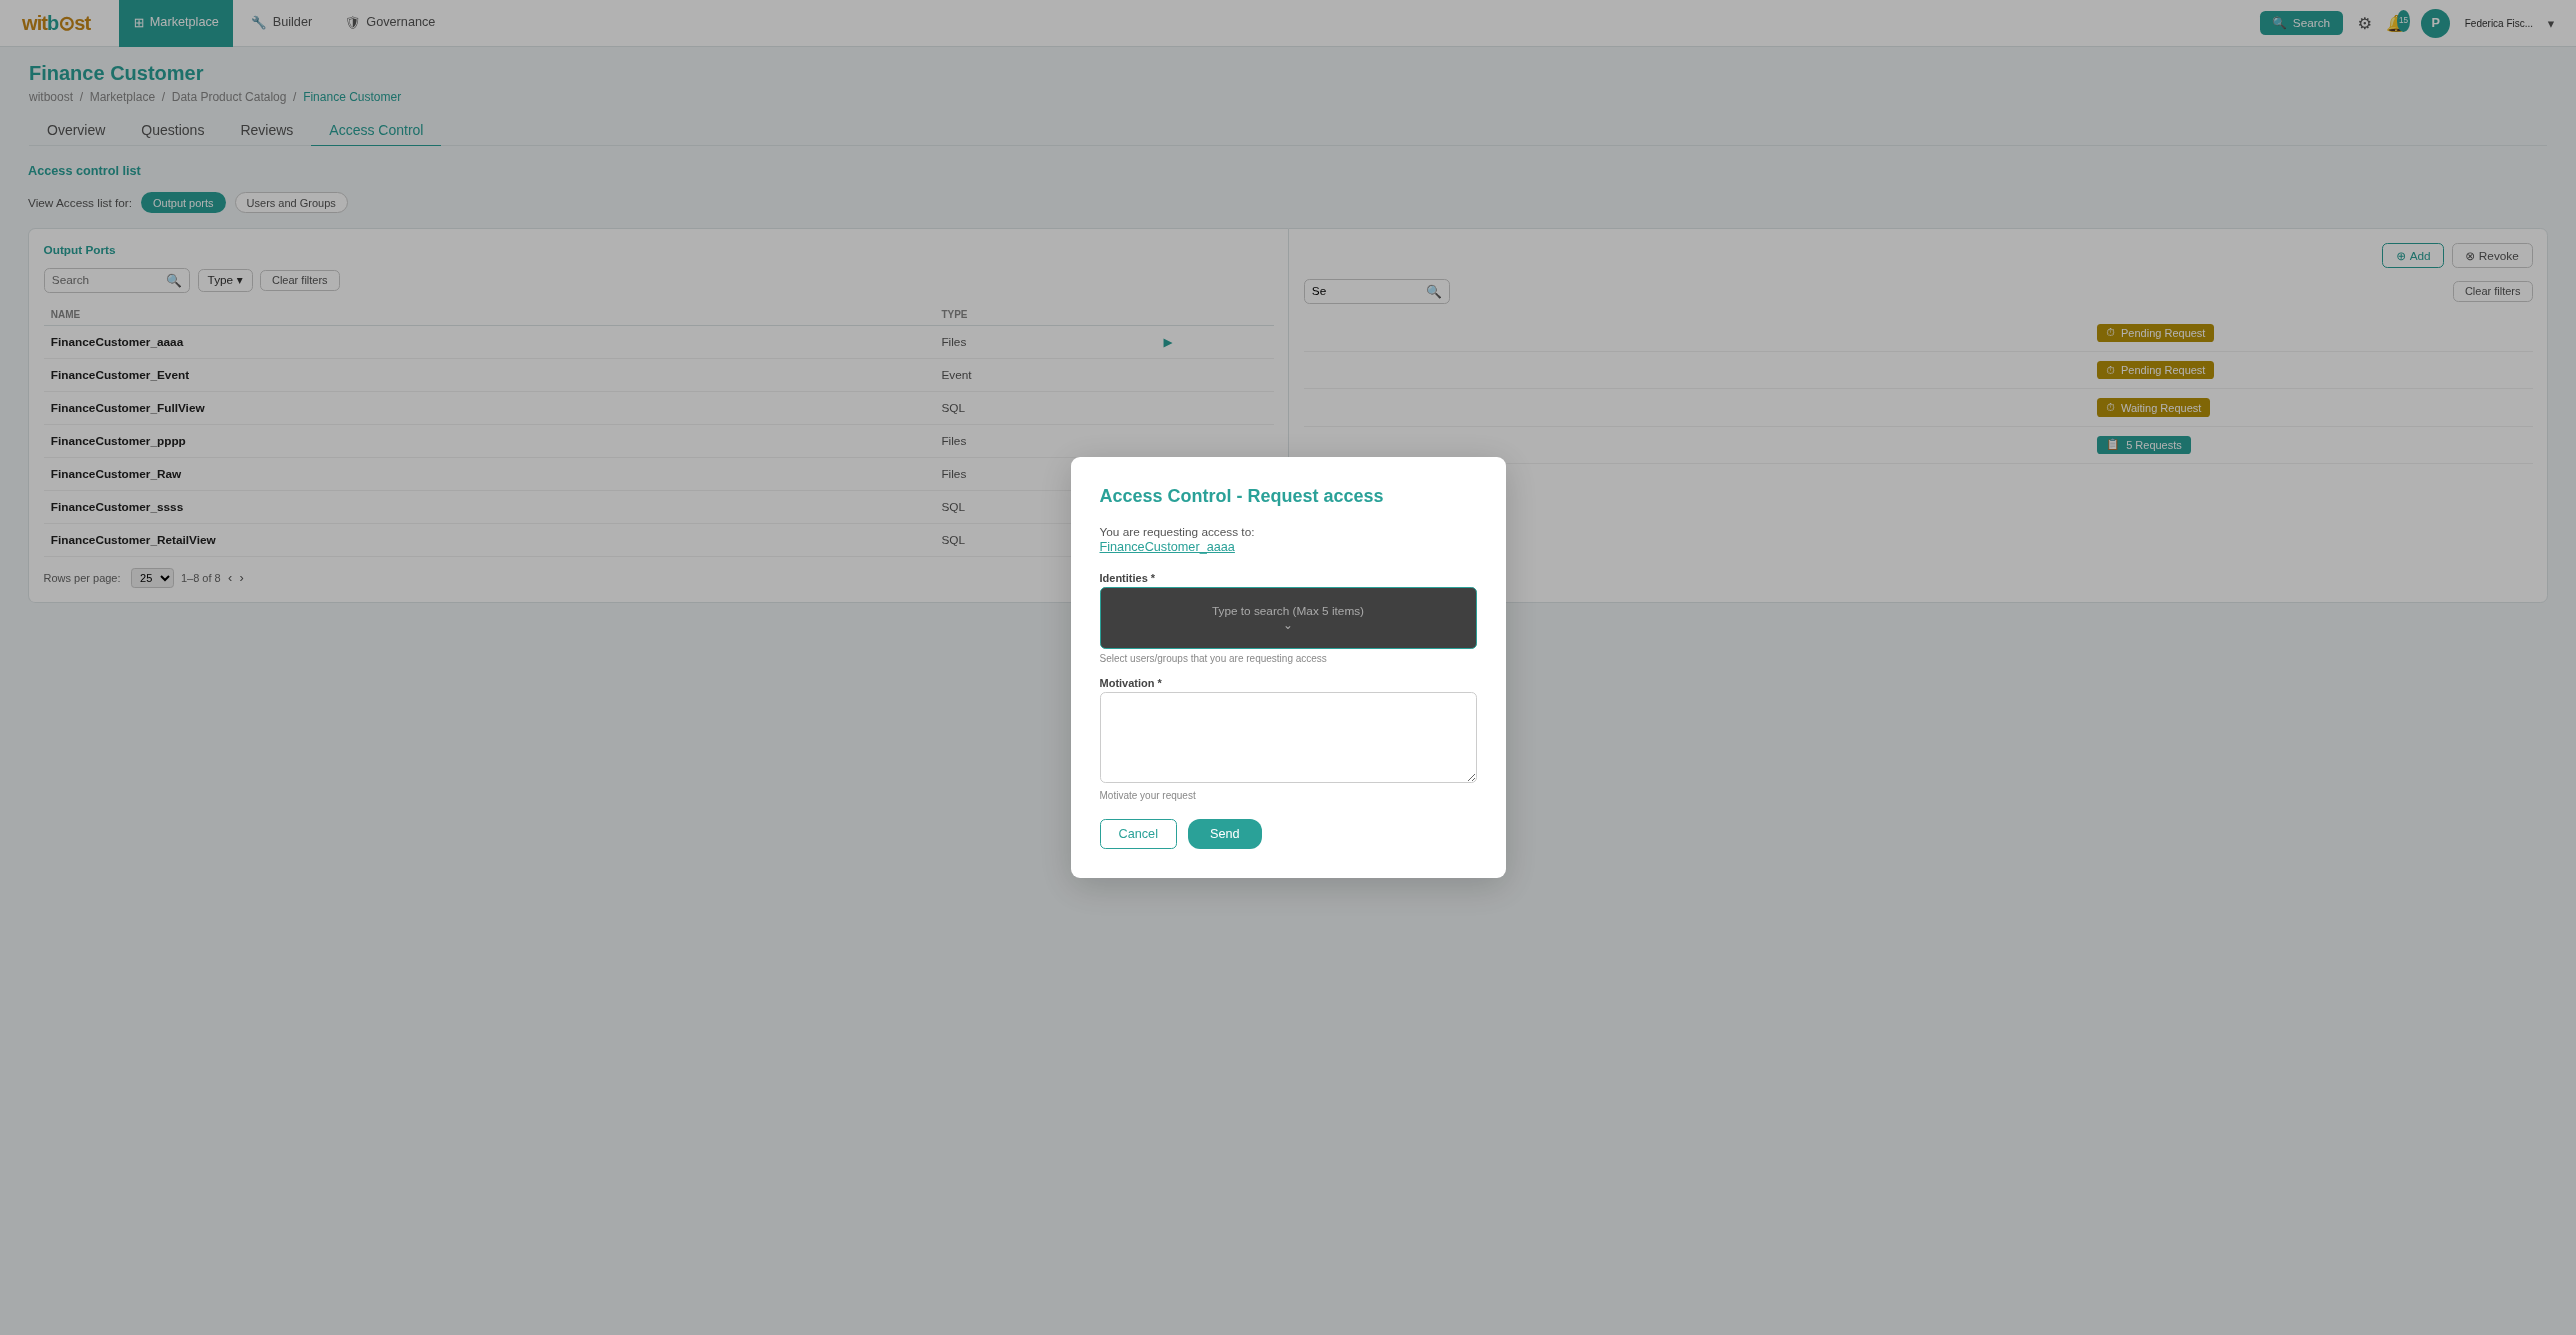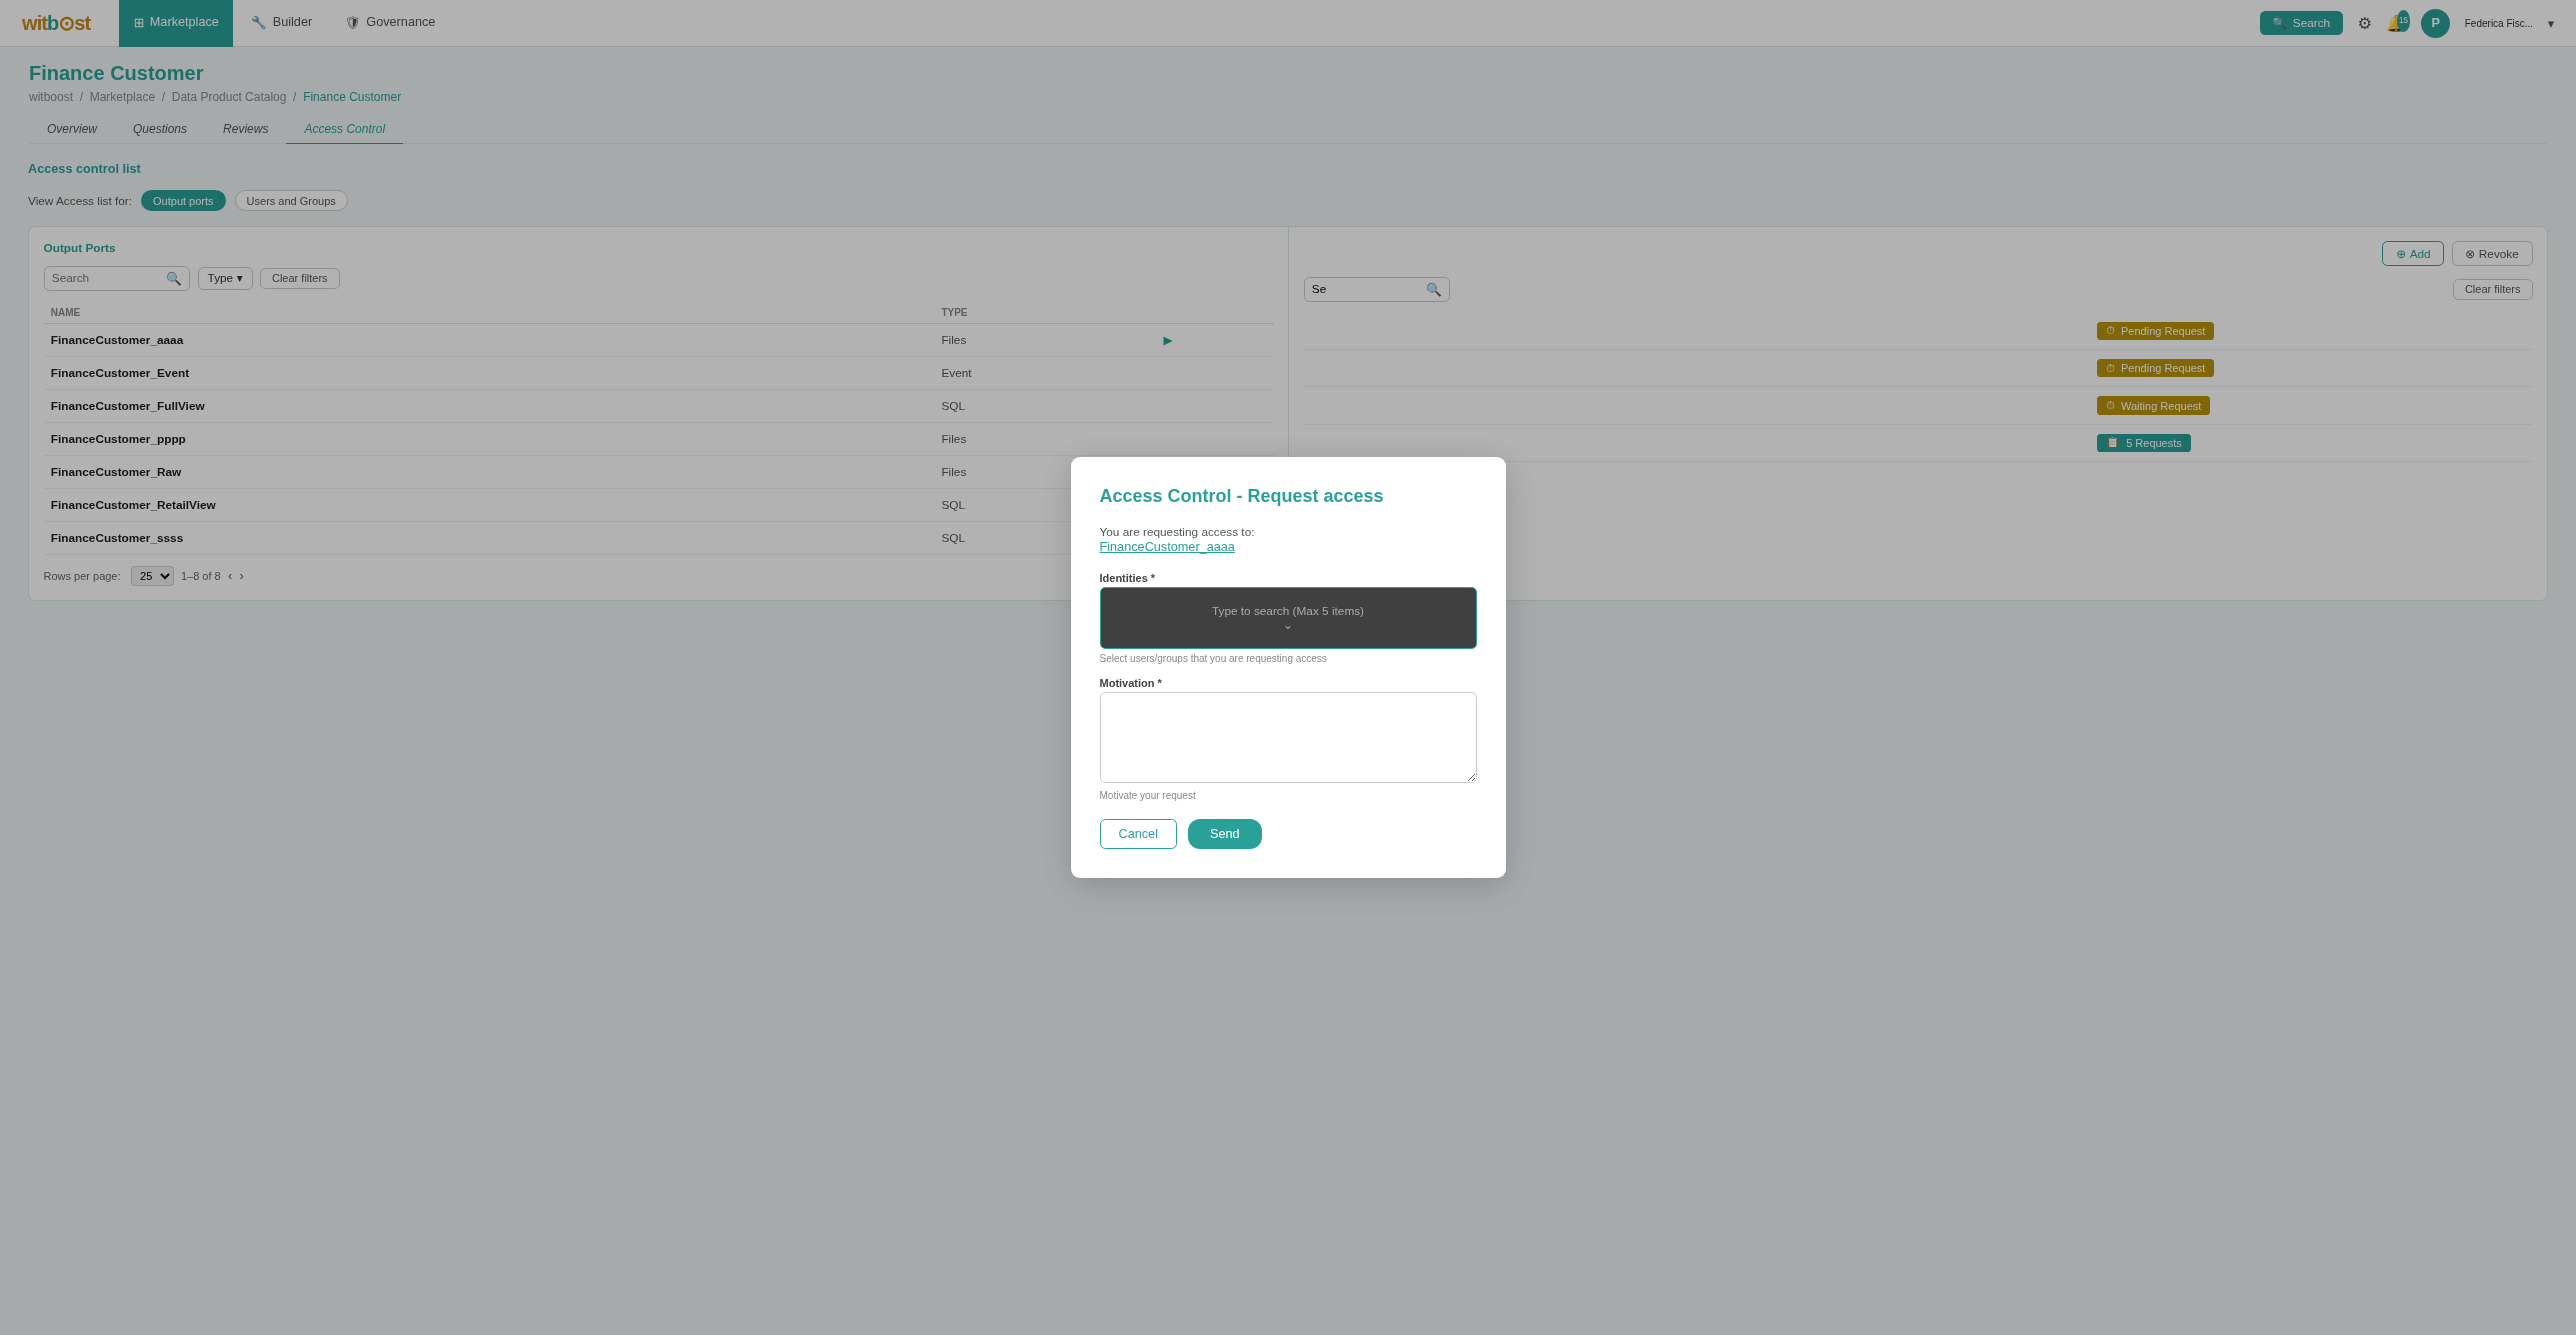--- a/index.html
+++ b/index.html
@@ -40,22 +40,22 @@
     }
     .user-name { font-size: 10px; color: #333; }
 
     
     .page-header { padding: 14.5px 29px 0; }
     .page-title { font-size: 20px; font-weight: 700; color: #2aa198; margin-bottom: 5.4px; }
     .breadcrumb { font-size: 12px; color: #888; margin-bottom: 11px; }
     .breadcrumb span { color: #2aa198; }
     .page-tabs { display: flex; gap: 0; border-bottom: 1.8px solid #dde4e6; }
     .page-tab {
-      padding: 7.3px 18px; font-size: 12px; color: #555; cursor: pointer;
-      border-bottom: 1.8px solid transparent; margin-bottom: -1.8px; font-style: italic;
+      padding: 7.3px 18px; font-size: 14px; color: #555; cursor: pointer;
+      border-bottom: 1.8px solid transparent; margin-bottom: -1.8px;
     }
     .page-tab.active { color: #2aa198; border-bottom-color: #2aa198; font-weight: 500; }
 
     
     .main-content { padding: 18px 28px; }
     .section-title { font-size: 12.7px; font-weight: 600; color: #2aa198; margin-bottom: 14.5px; }
 
     .view-filter-row { display: flex; align-items: center; gap: 9px; margin-bottom: 14.5px; font-size: 11.8px; color: #555; }
     .filter-chip {
       padding: 3.6px 11px; border-radius: 18px; font-size: 11px; cursor: pointer;
@@ -254,26 +254,26 @@
       <td class="name">FinanceCustomer_pppp</td>
       <td class="type">Files</td>
       <td></td>
     </tr>
             <tr>
       <td class="name">FinanceCustomer_Raw</td>
       <td class="type">Files</td>
       <td></td>
     </tr>
             <tr>
+      <td class="name">FinanceCustomer_ssss</td>
+      <td class="type">SQL</td>
+      <td></td>
+    </tr>
+            <tr>
       <td class="name">FinanceCustomer_RetailView</td>
-      <td class="type">SQL</td>
-      <td></td>
-    </tr>
-            <tr>
-      <td class="name">FinanceCustomer_ssss</td>
       <td class="type">SQL</td>
       <td></td>
     </tr>
           </tbody>
       </table>
       <div class="table-footer">
         <span class="rows-label">Rows per page:</span>
         <select class="rows-select">
           <option>25</option>
         </select>

